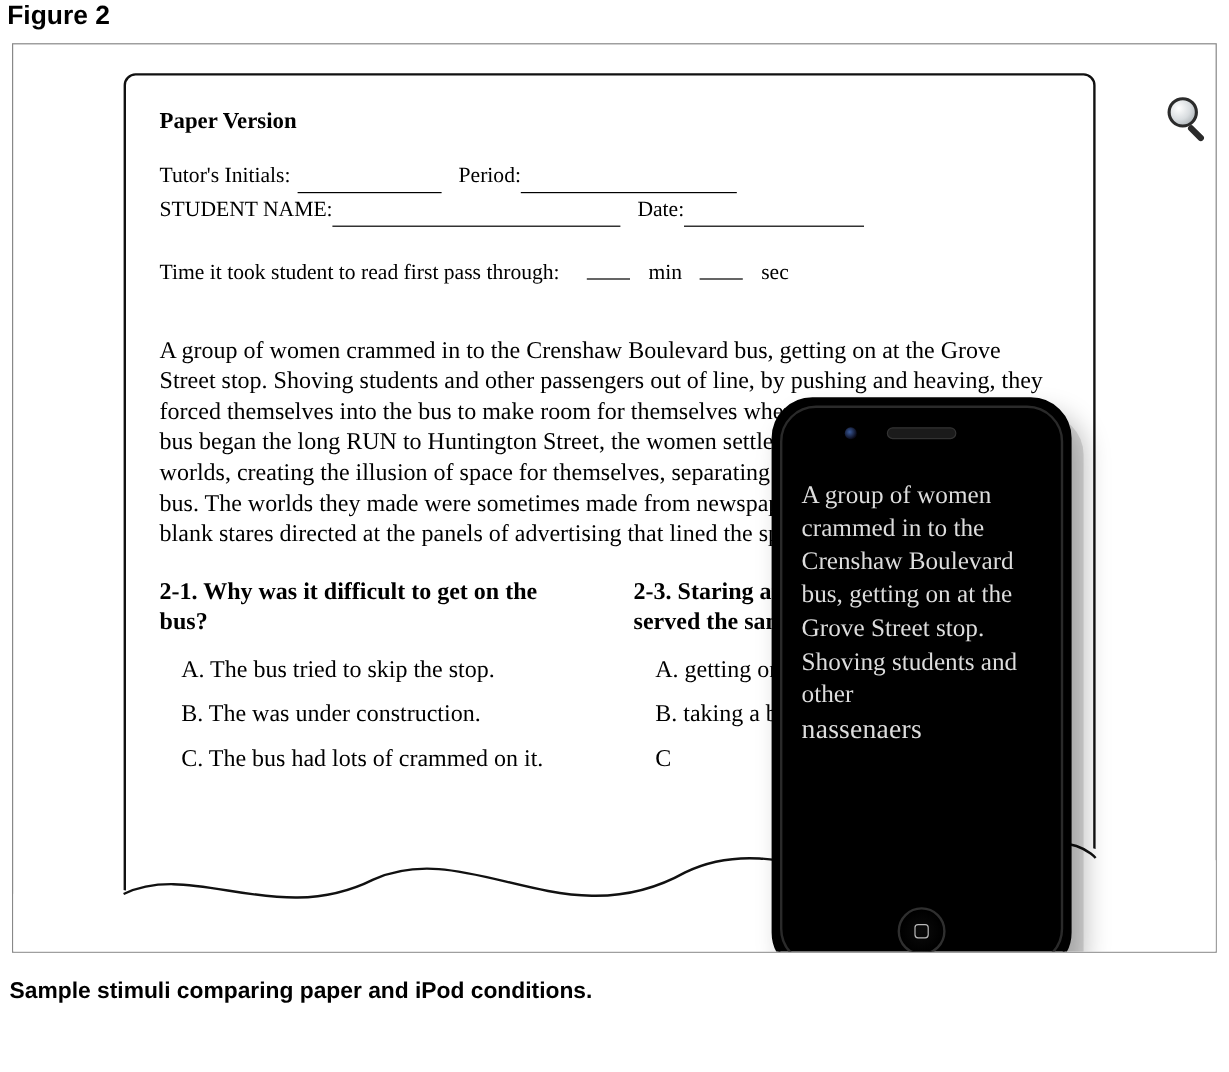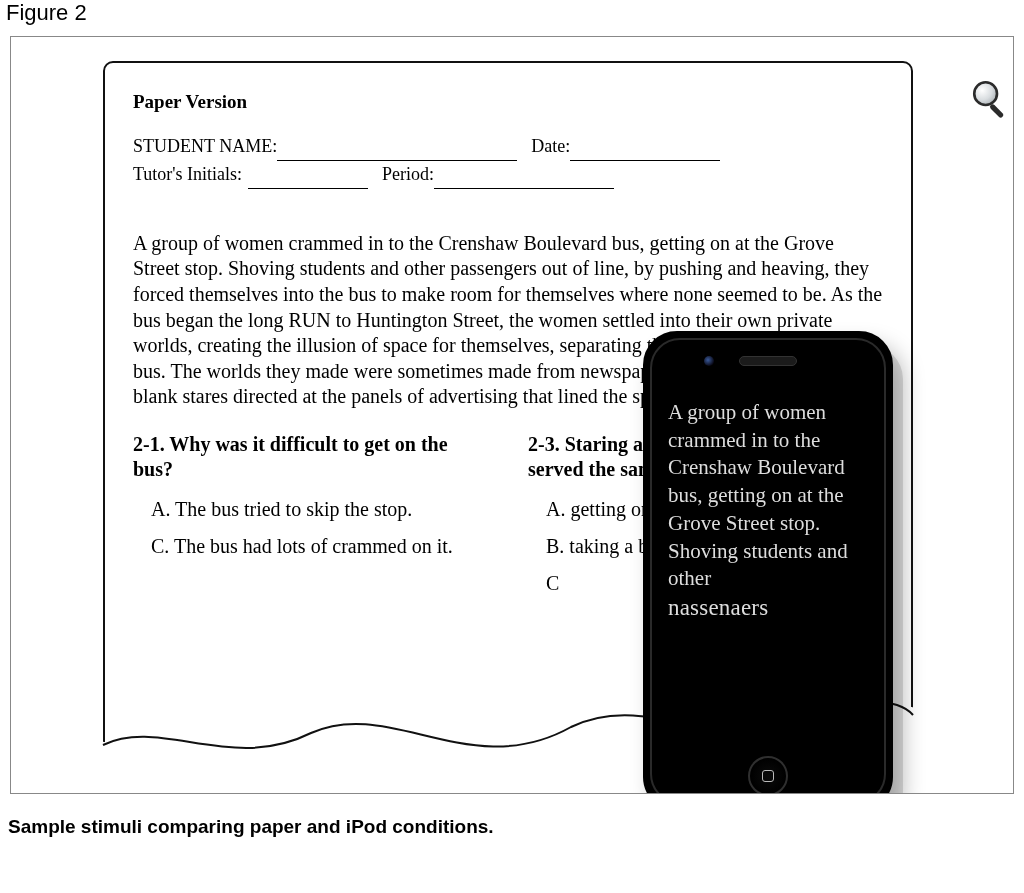--- a/index.html
+++ b/index.html
@@ -1,19 +1,19 @@
 <!DOCTYPE html>
 <html><head>
 <meta charset="utf-8">
 <style>
   * { box-sizing: border-box; margin: 0; padding: 0; }
   html, body { width: 1024px; height: 893px; font-family: Georgia, 'Times New Roman', serif; background: #fff; color: #000; }
   body { padding: 0; position: relative; }
 
-  .fig-label { font-family: Arial, Helvetica, sans-serif; font-weight: 400; font-size: 22px; padding: 0 0 10px 6px; }
+  .fig-label { font-family: Arial, Helvetica, sans-serif; font-weight: 700; font-size: 22px; padding: 0 0 10px 6px; }
 
   .outer-frame {
     position: relative;
     width: 1004px;
     height: 758px;
     margin: 0 auto;
     border: 1px solid #888;
     background: #fff;
     overflow: hidden;
   }
@@ -140,43 +140,55 @@
     </defs>
     <circle cx="19" cy="19" r="13" fill="url(#gg)" stroke="#2b2b2b" stroke-width="3"></circle>
     <rect x="27" y="30" width="19" height="6" rx="3" transform="rotate(45 27 30)" fill="#2b2b2b"></rect>
   </svg>
 
   <div class="paper-sheet">
     <div class="pv-title">Paper Version</div>
 
     <div class="form-lines">
       <div class="row">
-        <span>STUDENT NAME:</span>
-        <span class="blank-long"></span>
-        <span class="gap-md"></span>
-        <span>Date:</span>
-        <span class="blank-date"></span>
-      </div>
-      <div class="row">
         <span>Tutor's Initials:</span>
         <span class="gap-sm"></span>
         <span class="blank-med" style="min-width:120px"></span>
         <span class="gap-md"></span>
         <span>Period:</span>
         <span class="blank-med"></span>
       </div>
-    </div>
-
+      <div class="row">
+        <span>STUDENT NAME:</span>
+        <span class="blank-long"></span>
+        <span class="gap-md"></span>
+        <span>Date:</span>
+        <span class="blank-date"></span>
+      </div>
+    </div>
+
+    <div class="time-line">
+      <span>Time it took student to read first pass through:</span>
+      <span class="gap-md"></span>
+      <span class="blank-sm"></span>
+      <span class="gap-sm"></span>
+      <span>min</span>
+      <span class="gap-sm"></span>
+      <span class="blank-sm"></span>
+      <span class="gap-sm"></span>
+      <span>sec</span>
+    </div>
 
     <div class="passage">A group of women crammed in to the Crenshaw Boulevard bus, getting on at the Grove Street stop. Shoving students and other passengers out of line, by pushing and heaving, they forced themselves into the bus to make room for themselves where none seemed to be. As the bus began the long RUN to Huntington Street, the women settled into their own private worlds, creating the illusion of space for themselves, separating them from the others on the bus. The worlds they made were sometimes made from newspapers and magazines, behind blank stares directed at the panels of advertising that lined the space above the windows.</div>
 
     <div class="questions">
       <div class="qcol">
         <div class="qhead">2-1. Why was it difficult to get on the bus?</div>
         <div class="qopt">A. The bus tried to skip the stop.</div>
+        <div class="qopt">B. The was under construction.</div>
         <div class="qopt">C. The bus had lots of crammed on it.</div>
       </div>
       <div class="qcol">
         <div class="qhead">
           <span>2-3. Staring at</span><br>
           <span>served the san</span>
         </div>
         <div class="qopt">A. getting on tl</div>
         <div class="qopt">B. taking a bre</div>
         <div class="qopt">C</div>

